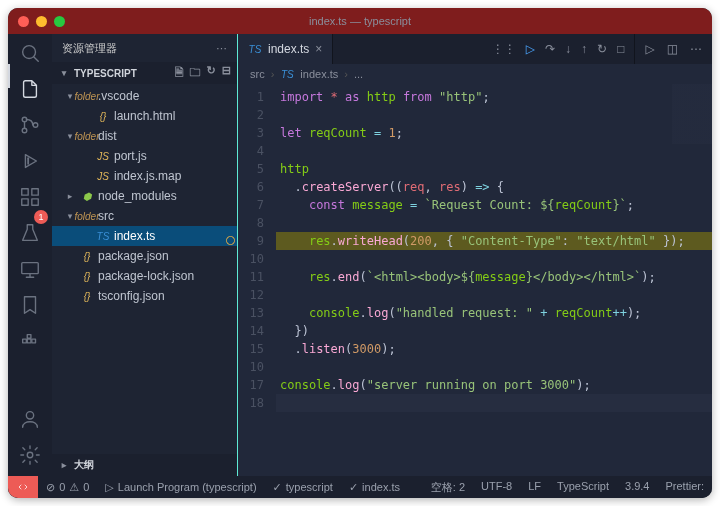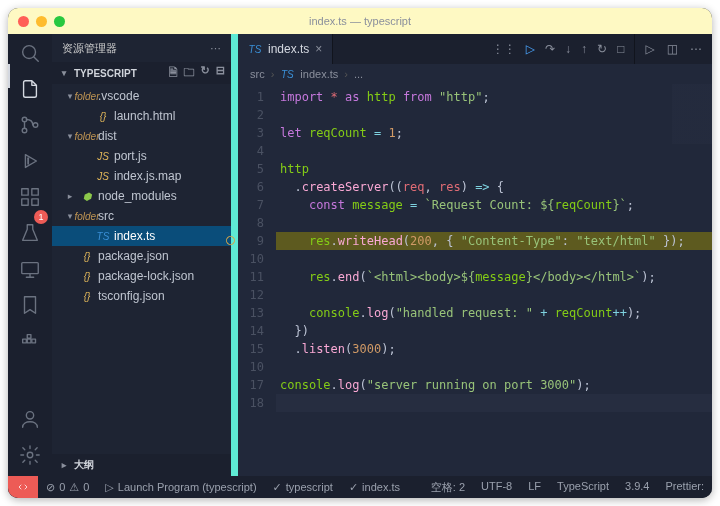--- a/index.html
+++ b/index.html
@@ -1,30 +1,30 @@
 <!DOCTYPE html>
 <html><head>
 <meta charset="utf-8">
 <style>
 * { margin:0; padding:0; box-sizing:border-box; }
 body { background:#fff; font-family:-apple-system,"SF Pro","Segoe UI",sans-serif; font-size:12px; color:#ccc; display:flex; justify-content:center; align-items:flex-start; padding:8px; }
 .window { width:704px; height:490px; background:#1e2433; border-radius:10px; overflow:hidden; box-shadow:0 2px 8px rgba(0,0,0,.3); display:flex; flex-direction:column; }
-.titlebar { height:26px; background:#fef9c3; display:flex; align-items:center; padding:0 10px; position:relative; }
+.titlebar { height:26px; background:#7f1d1d; display:flex; align-items:center; padding:0 10px; position:relative; }
 .traffic { display:flex; gap:7px; }
 .dot { width:11px; height:11px; border-radius:50%; }
 .dot.r{background:#ff5f57}.dot.y{background:#febc2e}.dot.g{background:#28c840}
 .titletext { position:absolute; left:50%; transform:translateX(-50%); color:#8a8f9c; font-size:11px; }
 .body { flex:1; display:flex; min-height:0; }
 .activitybar { width:44px; background:#1b202e; display:flex; flex-direction:column; align-items:center; padding-top:8px; gap:14px; color:#6b7280; position:relative; }
 .activitybar .ico { width:22px; height:22px; display:flex; align-items:center; justify-content:center; cursor:pointer; }
 .activitybar .ico.active { color:#d4d8e0; }
 .activitybar .active-ind { position:absolute; left:0; top:30px; width:2px; height:24px; background:#d4d8e0; }
 .activitybar .badge { position:absolute; left:26px; top:176px; width:14px; height:14px; border-radius:50%; background:#ed5b56; color:#fff; font-size:9px; display:flex; align-items:center; justify-content:center; }
 .activitybar .bottom { margin-top:auto; margin-bottom:10px; display:flex; flex-direction:column; gap:14px; align-items:center; }
-.sidebar { width:186px; background:#1e2433; display:flex; flex-direction:column; border-right:7px solid #5eead4; }
+.sidebar { width:186px; background:#1e2433; display:flex; flex-direction:column; border-right:1px solid #5eead4; }
 .sb-header { height:28px; display:flex; align-items:center; justify-content:space-between; padding:0 10px; background:#1e2433; color:#ccc; font-size:11px; }
 .sb-actions { display:flex; gap:8px; color:#8a8f9c; }
 .sb-section { height:22px; display:flex; align-items:center; padding:0 6px; background:#1b202e; color:#d0d4db; font-size:10px; font-weight:bold; gap:4px; }
 .sb-section .sec-actions { margin-left:auto; display:flex; gap:6px; color:#8a8f9c; font-size:11px; }
 .tree { flex:1; padding-top:2px; font-size:12px; color:#bfc5d0; }
 .tree-item { height:20px; display:flex; align-items:center; padding-left:0; cursor:pointer; gap:4px; white-space:nowrap; }
 .tree-item.sel { background:#0a4d7a; color:#fff; }
 .tw { width:12px; display:inline-flex; justify-content:center; color:#8a8f9c; font-size:9px; }
 .fi { width:14px; display:inline-flex; justify-content:center; font-size:10px;font-style:italic; }
 .fi.folder{color:#c09553}.fi.folder-open{color:#c09553}.fi.js{color:#e4b95b}.fi.ts{color:#3a8fd6}.fi.node{color:#8cc84b}.fi.brace{color:#e4b95b}

